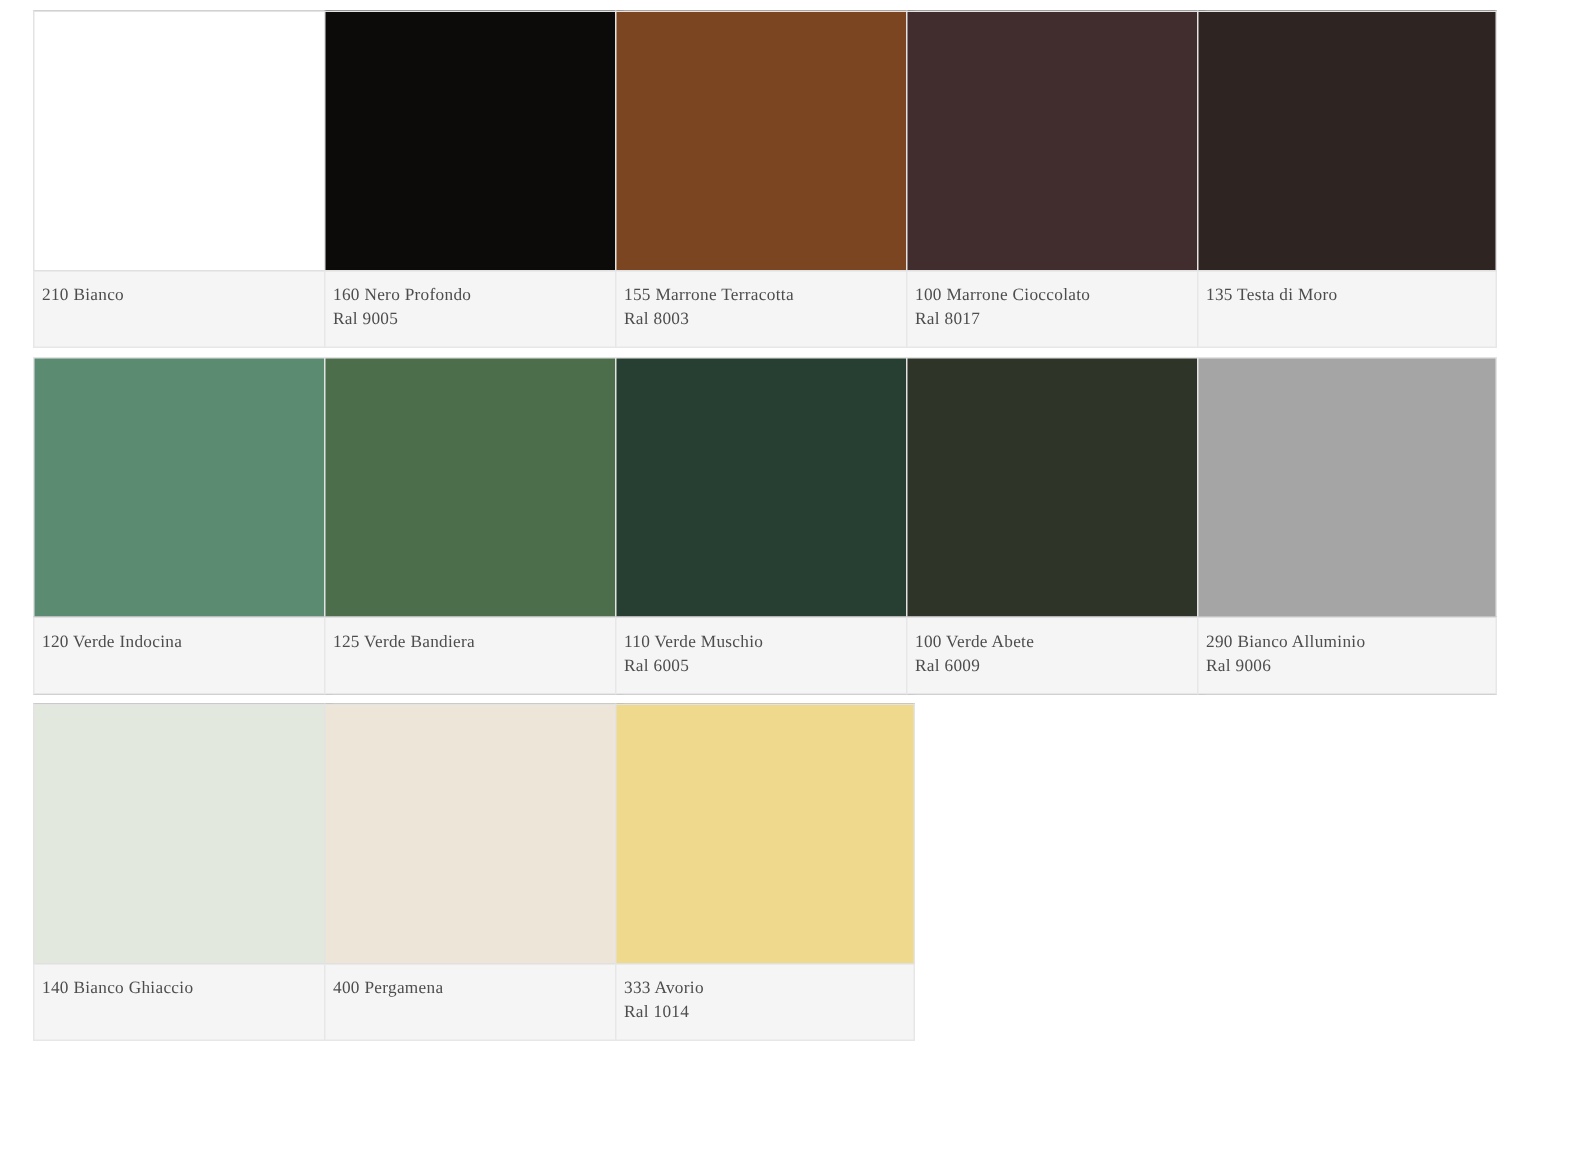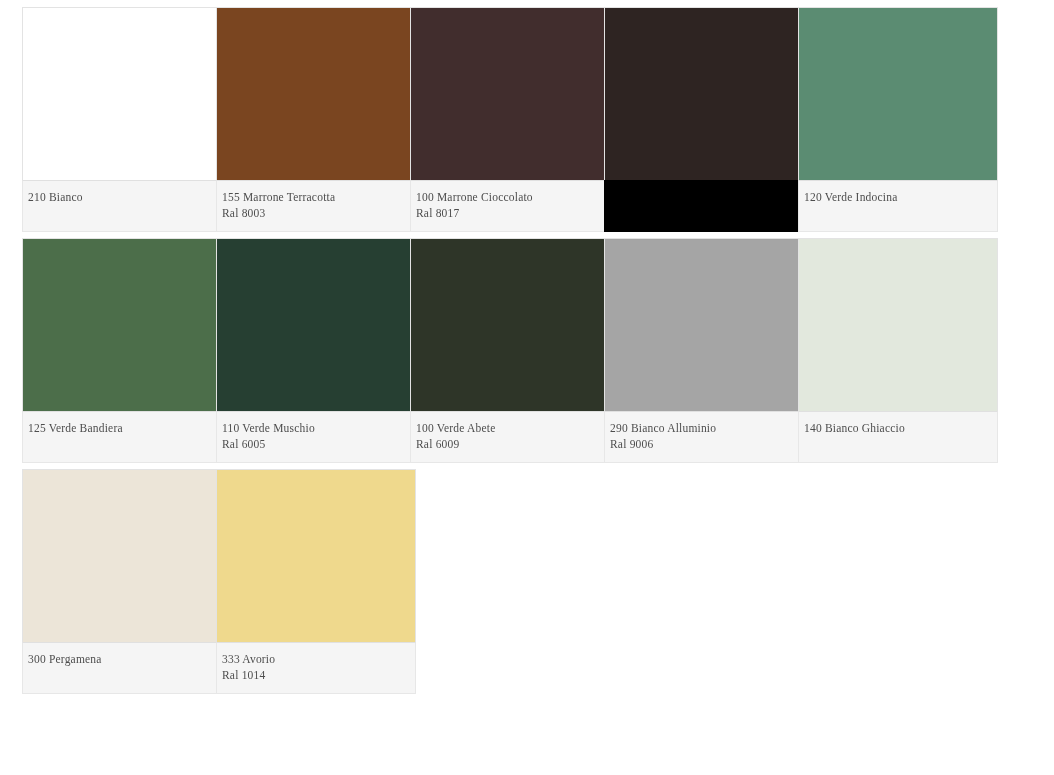--- a/index.html
+++ b/index.html
@@ -68,35 +68,45 @@
 <body>
 
 <div class="palette-grid">
     <div class="swatch-card">
       <div class="swatch-color" style="background-color: rgb(255, 255, 255);"></div>
       <div class="swatch-caption">
         <span class="swatch-name">210 Bianco</span>
       </div>
     </div>
     <div class="swatch-card">
+      <div class="swatch-color" style="background-color: rgb(13, 11, 10);"></div>
+      <div class="swatch-caption">
+        <span class="swatch-name">160 Nero Profondo</span>
+        <span class="swatch-ral">Ral 9005</span>
+      </div>
+    </div>
+    <div class="swatch-card">
       <div class="swatch-color" style="background-color: rgb(122, 69, 32);"></div>
       <div class="swatch-caption">
         <span class="swatch-name">155 Marrone Terracotta</span>
         <span class="swatch-ral">Ral 8003</span>
       </div>
     </div>
     <div class="swatch-card">
       <div class="swatch-color" style="background-color: rgb(65, 45, 45);"></div>
       <div class="swatch-caption">
         <span class="swatch-name">100 Marrone Cioccolato</span>
         <span class="swatch-ral">Ral 8017</span>
       </div>
     </div>
     <div class="swatch-card">
       <div class="swatch-color" style="background-color: rgb(46, 36, 34);"></div>
+      <div class="swatch-caption">
+        <span class="swatch-name">135 Testa di Moro</span>
+      </div>
     </div>
     <div class="swatch-card">
       <div class="swatch-color" style="background-color: rgb(91, 140, 114);"></div>
       <div class="swatch-caption">
         <span class="swatch-name">120 Verde Indocina</span>
       </div>
     </div>
     <div class="swatch-card">
       <div class="swatch-color" style="background-color: rgb(76, 110, 74);"></div>
       <div class="swatch-caption">
@@ -126,21 +136,21 @@
     </div>
     <div class="swatch-card">
       <div class="swatch-color" style="background-color: rgb(226, 232, 221);"></div>
       <div class="swatch-caption">
         <span class="swatch-name">140 Bianco Ghiaccio</span>
       </div>
     </div>
     <div class="swatch-card">
       <div class="swatch-color" style="background-color: rgb(236, 229, 216);"></div>
       <div class="swatch-caption">
-        <span class="swatch-name">300 Pergamena</span>
+        <span class="swatch-name">400 Pergamena</span>
       </div>
     </div>
     <div class="swatch-card">
       <div class="swatch-color" style="background-color: rgb(239, 217, 141);"></div>
       <div class="swatch-caption">
         <span class="swatch-name">333 Avorio</span>
         <span class="swatch-ral">Ral 1014</span>
       </div>
     </div>
   </div>

